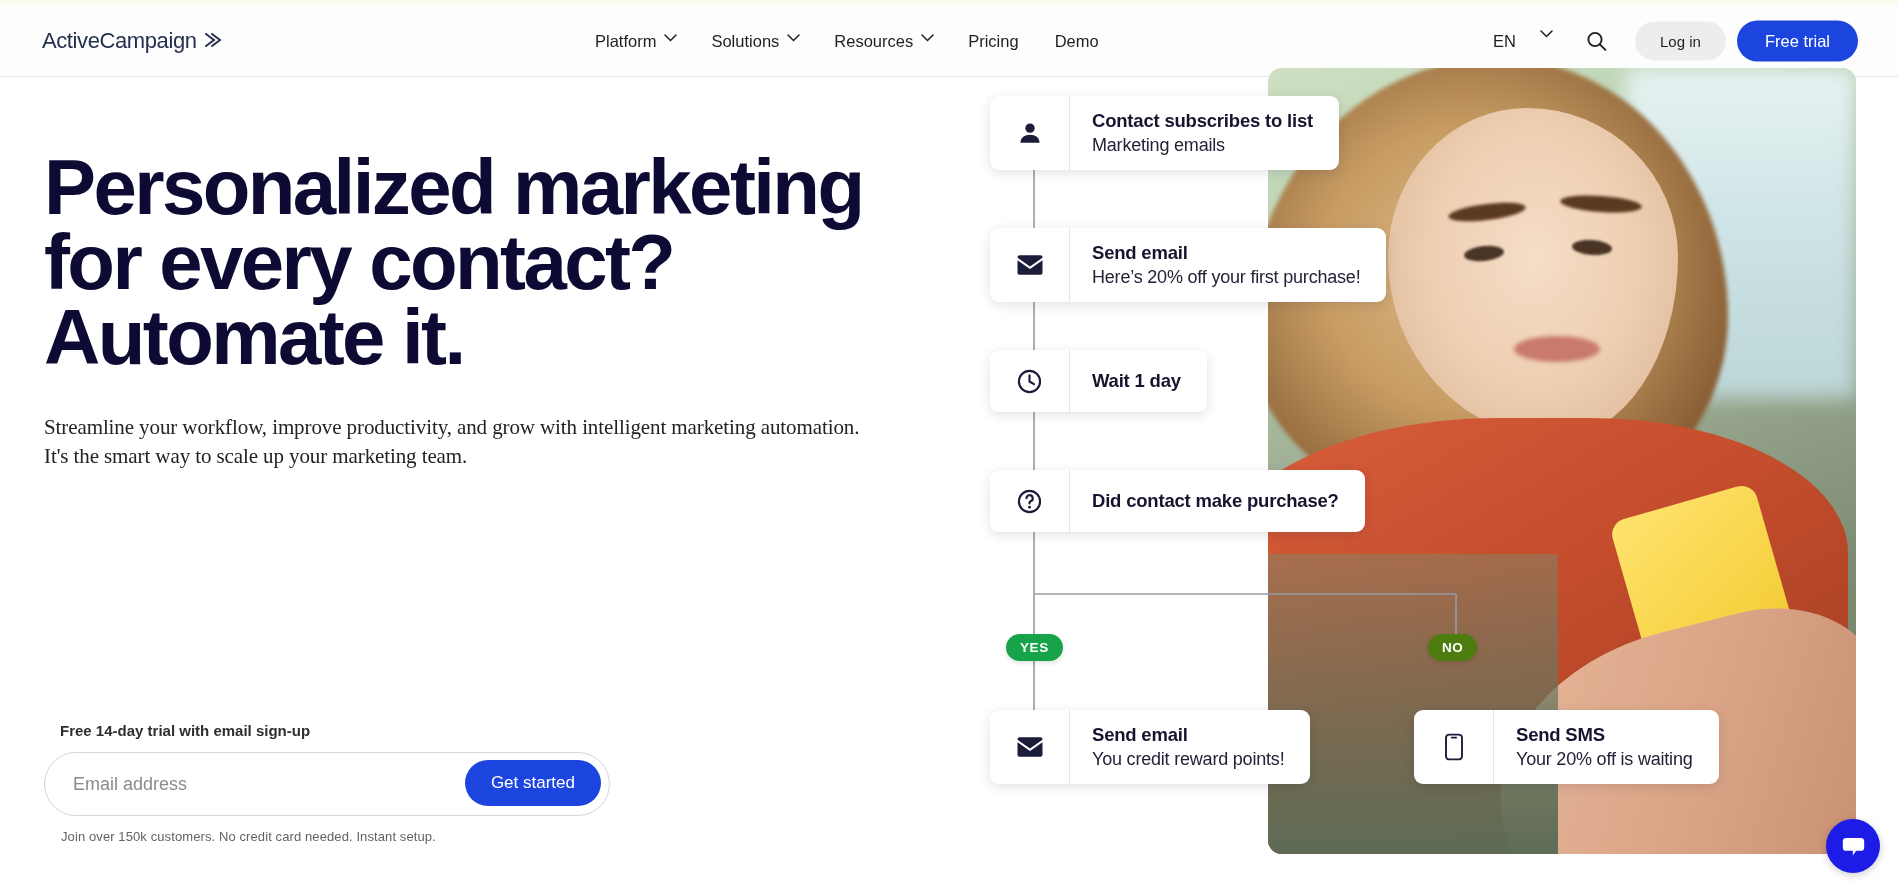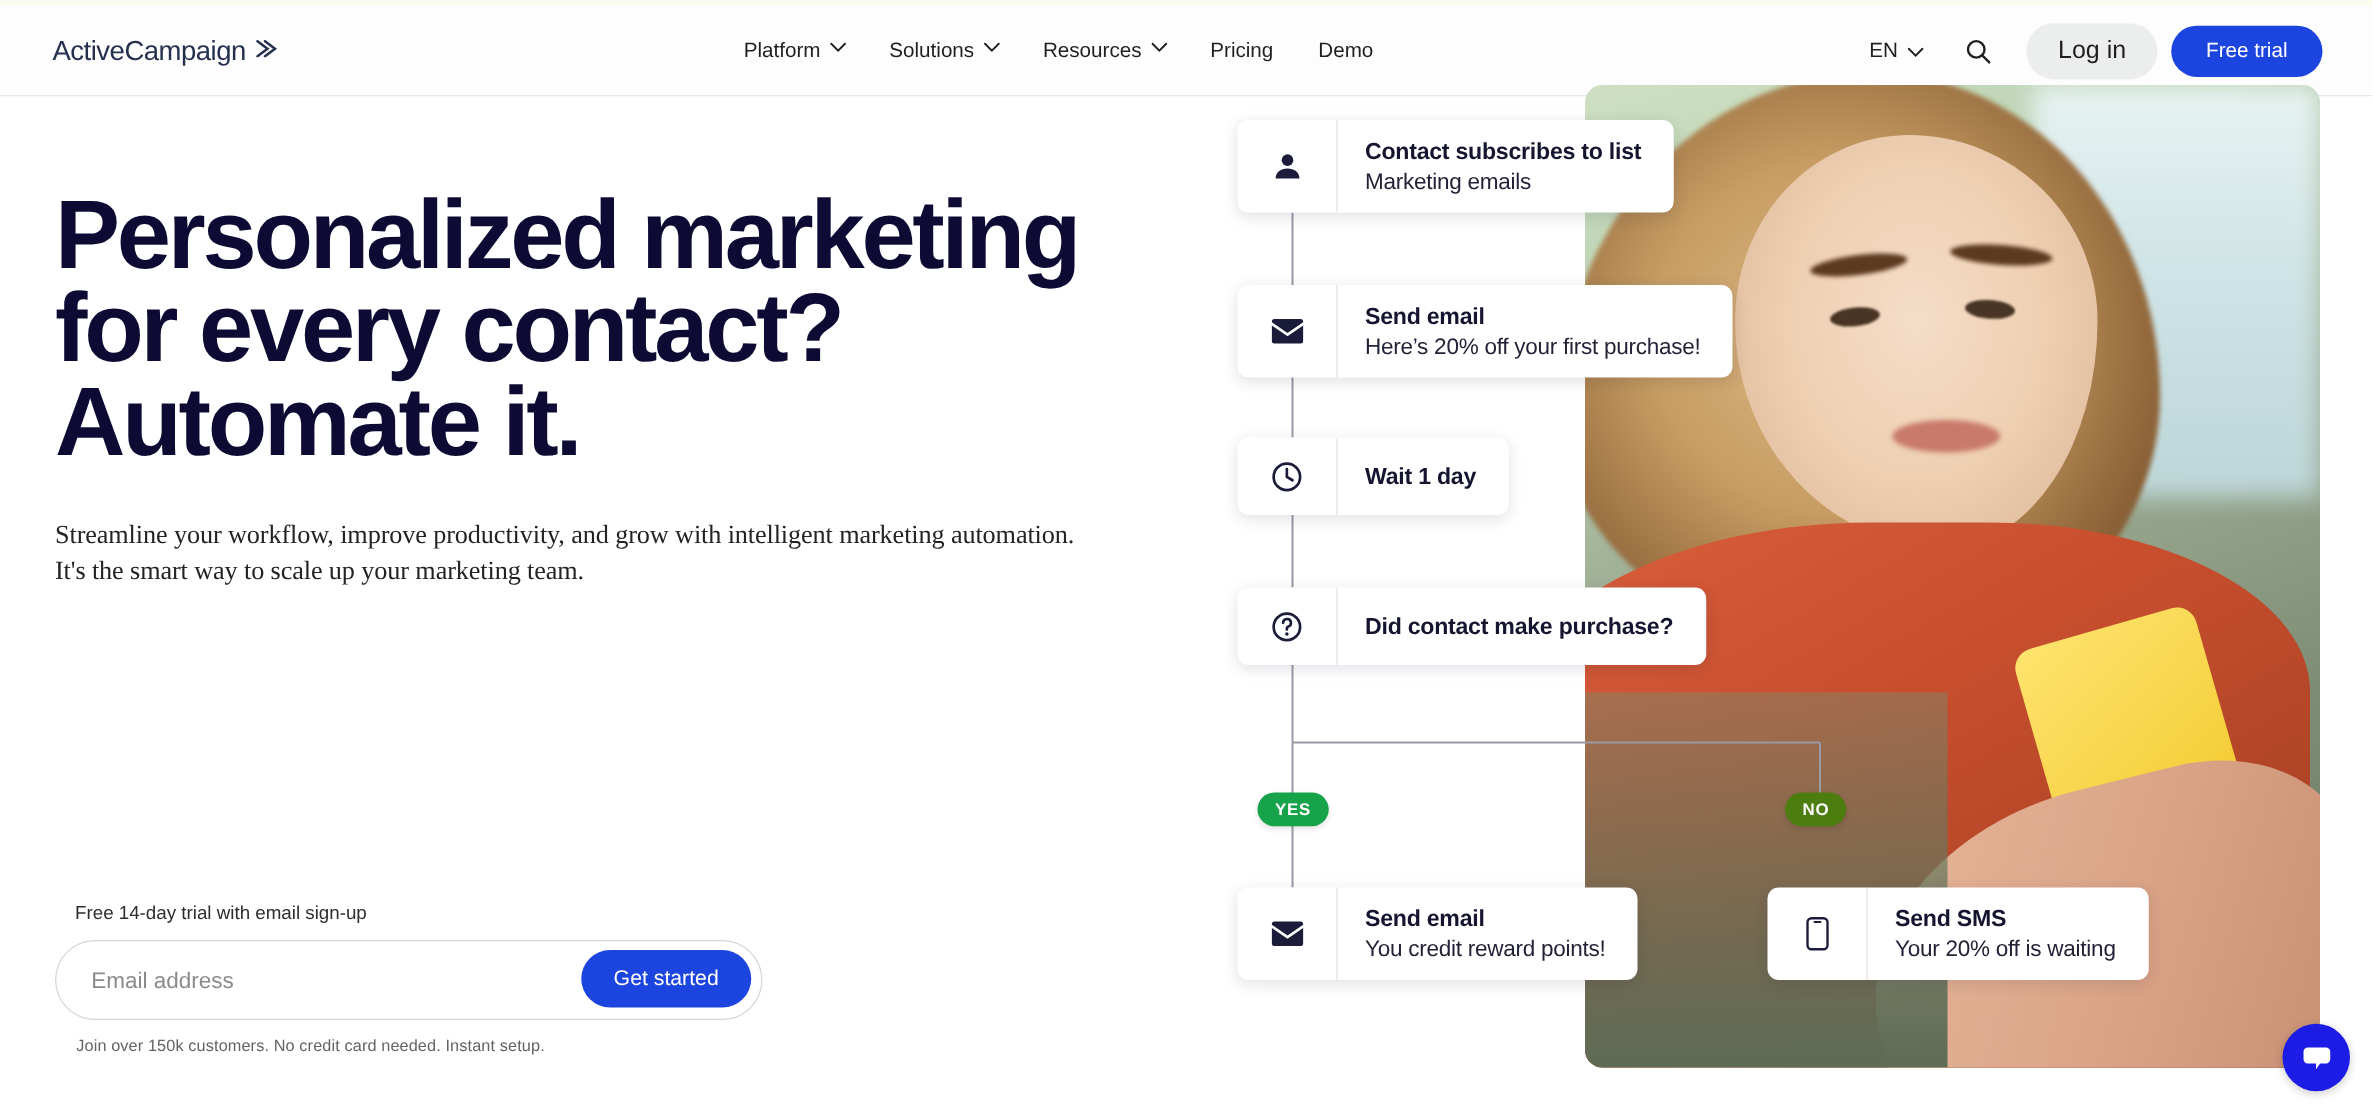--- a/index.html
+++ b/index.html
@@ -41,31 +41,31 @@
     font-size:16.5px; color:#1f1f1f; cursor:pointer; white-space:nowrap;
   }
   .chev { width:11px; height:11px; display:inline-block; position:relative; top:-2px;}
   .chev svg { display:block; }
 
   .header-right {
     position:absolute; right:40px; top:50%; transform:translateY(-50%);
     display:flex; align-items:center; gap:0px;
   }
   .lang {
-    display:flex; align-items:flex-end; gap:8px;
+    display:flex; align-items:flex-start; gap:24px;
     font-size:16.5px; color:#1f1f1f; cursor:pointer; margin-right:30px;
   }
   .search-btn {
     width:30px; height:30px; display:flex; align-items:center; justify-content:center;
     cursor:pointer; margin-right:24px;
   }
   .login-btn {
     background:#eceded; color:#1f1f1f;
     border-radius:999px; padding:11px 25px;
-    font-size:20px; cursor:pointer; border:none;
+    font-size:15px; cursor:pointer; border:none;
     font-family:inherit; margin-right:11px;
   }
   .trial-btn {
     background:#1c45e0; color:#fff;
     border-radius:999px; padding:11px 28px;
     font-size:16.5px; cursor:pointer; border:none;
     font-family:inherit; font-weight:400;
   }
 
   
@@ -80,21 +80,21 @@
   .subhead {
     margin-top:38px;
     font-size:21px; line-height:1.38; color:#232323;
     width:840px;
     letter-spacing:-0.1px;
     font-family:Liberation Serif, serif;
   }
 
   .signup { position:absolute; left:44px; top:722px; width:580px; }
   .signup-label {
-    font-size:15px; color:#2e2e2e; margin-bottom:13px; padding-left:16px;
+    font-size:15px; color:#2e2e2e; margin-bottom:13px; padding-left:16px;font-weight:bold;
   }
   .form-row {
     position:relative; width:566px; height:64px;
     border:1px solid #d6d6d6; border-radius:999px;
     background:#fff; display:flex; align-items:center;
   }
   .email-input {
     border:none; outline:none; background:transparent;
     font-family:inherit; font-size:18px; color:#1f1f1f;
     padding-left:28px; height:100%; width:390px;

